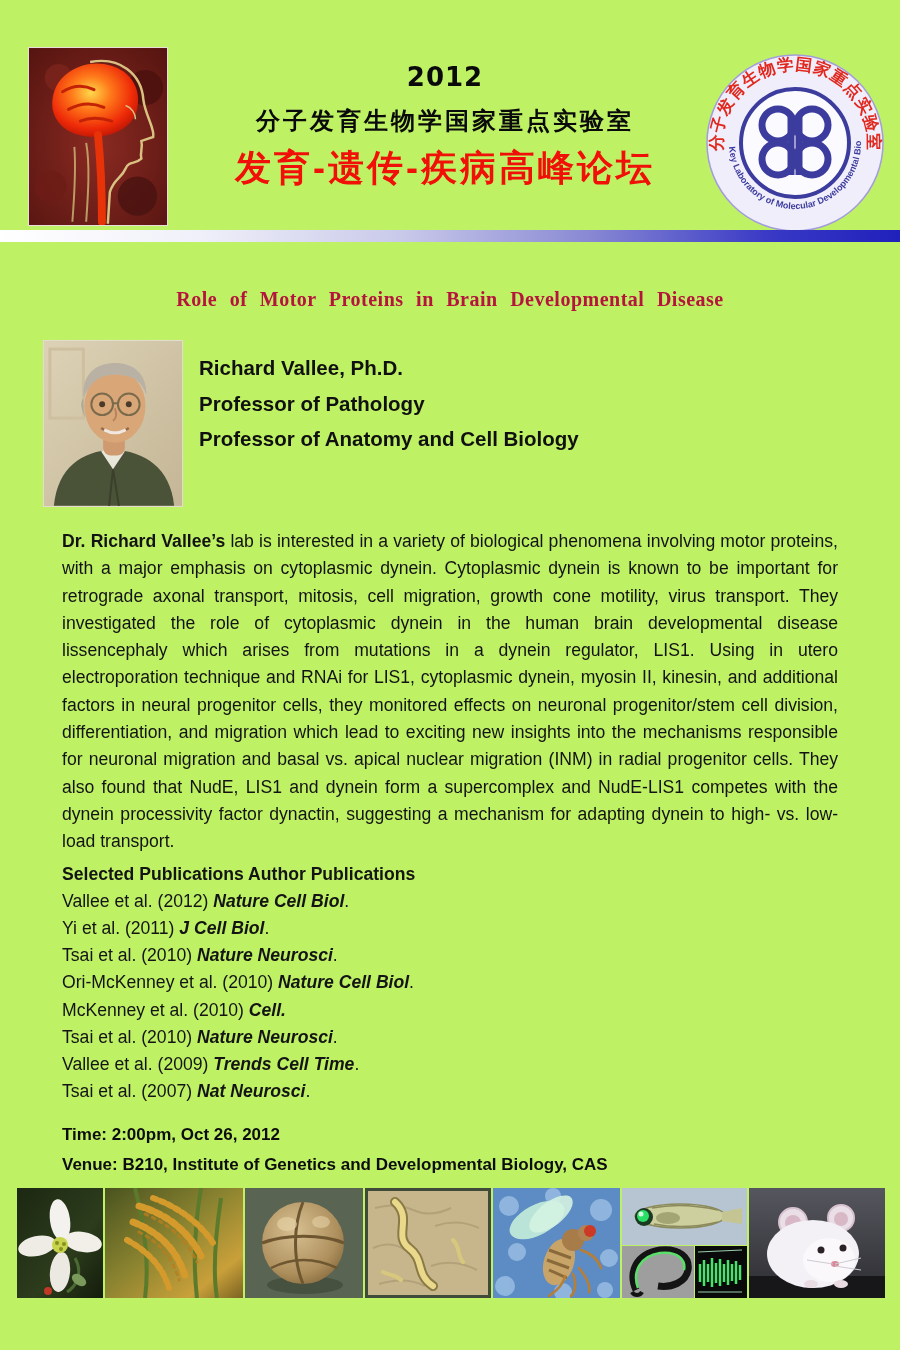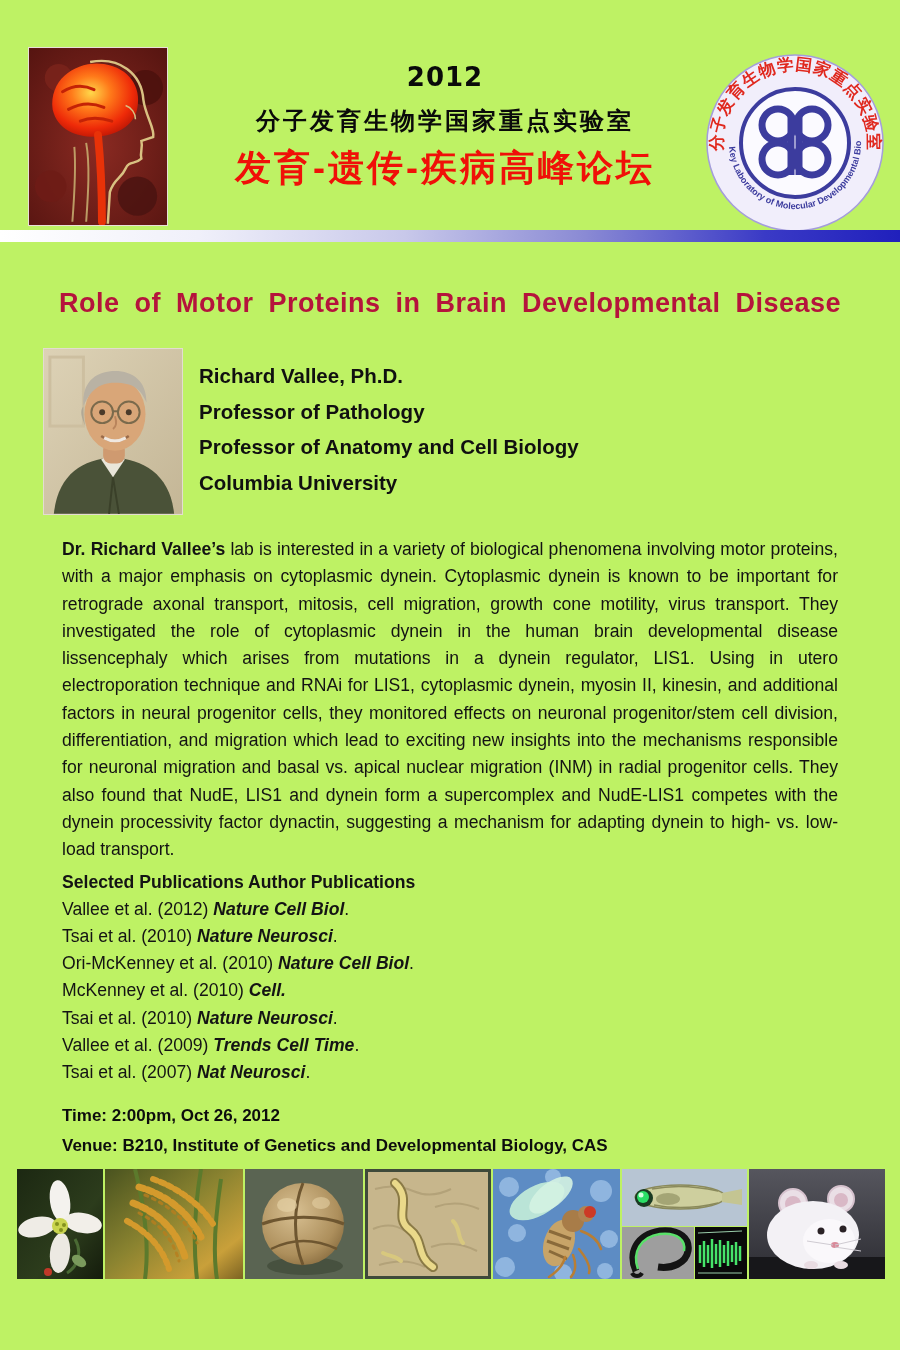--- a/index.html
+++ b/index.html
@@ -22,22 +22,22 @@
   .lab-cn { margin-top:13px; font-size:24px; font-weight:bold; color:#0a0a0a; letter-spacing:3px; }
   .forum-cn { margin-top:12px; font-size:36px; font-weight:bold; color:#f01008; letter-spacing:3px; line-height:1.05; }
   .logo { position:absolute; right:16px; top:54px; width:178px; height:178px; }
   .gradient-bar {
     position:absolute; left:0; right:0; bottom:0; height:12px;
     background:linear-gradient(90deg,#ffffff 0%,#f0f0fa 22%,#c8c8ea 45%,#8a8ad4 65%,#3a3ac6 85%,#2020bc 100%);
   }
   
   .title {
     margin-top:46px; padding:0 22px; text-align:center;
-    font-family:Liberation Sans, sans-serif;
-    font-size:27px; font-weight:bold; color:#b5143c;
+    font-family:Liberation Serif, serif;
+    font-size:20px; font-weight:bold; color:#b5143c;
     letter-spacing:0.5px; word-spacing:7px;
   }
   
   .speaker-row { margin-top:29px; padding-left:43px; display:flex; }
   .portrait { width:140px; height:167px; border:1px solid #e3ddd0; background:#d2c6a8; flex:none; }
   .speaker-info { margin-left:16px; padding-top:10px; }
   .speaker-info div { font-size:20.5px; font-weight:bold; color:#101010; line-height:35.5px; }
   
   .abstract {
     margin:21px 62px 0 62px; font-size:17.6px; line-height:27.3px;
@@ -154,30 +154,30 @@
       <circle cx="86" cy="64" r="3" fill="#4a3a2a"></circle>
 
       <path d="M72,68 C74,74 74,78 70,81" stroke="#b9845c" stroke-width="2" fill="none"></path>
       <path d="M58,88 Q72,98 86,88" stroke="#9a6a48" stroke-width="2.5" fill="none"></path>
       <path d="M61,90 Q72,96 83,90" stroke="#f0e8e0" stroke-width="3" fill="none"></path>
     </svg>
     <div class="speaker-info">
       <div>Richard Vallee, Ph.D.</div>
       <div>Professor of Pathology</div>
       <div>Professor of Anatomy and Cell Biology</div>
-      <div>Columbia University</div>
     </div>
   </div>
 
   <p class="abstract"><b>Dr. Richard Vallee’s</b><span> lab is interested in a variety of biological phenomena involving motor proteins, with a major emphasis on cytoplasmic dynein. Cytoplasmic dynein is known to be important for retrograde axonal transport, mitosis, cell migration, growth cone motility, virus transport. They investigated the role of cytoplasmic dynein in the human brain developmental disease lissencephaly which arises from mutations in a dynein regulator, LIS1. Using in utero electroporation technique and RNAi for LIS1, cytoplasmic dynein, myosin II, kinesin, and additional factors in neural progenitor cells, they monitored effects on neuronal progenitor/stem cell division, differentiation, and migration which lead to exciting new insights into the mechanisms responsible for neuronal migration and basal vs. apical nuclear migration (INM) in radial progenitor cells. They also found that NudE, LIS1 and dynein form a supercomplex and NudE-LIS1 competes with the dynein processivity factor dynactin, suggesting a mechanism for adapting dynein to high- vs. low-load transport.</span></p>
 
   <div class="pubs">
     <div class="pubs-heading">Selected Publications Author Publications</div>
     <div>
         <div><span>Vallee et al.  (2012)  </span><span class="pub-journal">Nature Cell Biol</span><span>.</span></div>
+        <div><span>Yi et al. (2011) </span><span class="pub-journal">J Cell Biol</span><span>.</span></div>
         <div><span>Tsai et al. (2010) </span><span class="pub-journal">Nature Neurosci</span><span>.</span></div>
         <div><span>Ori-McKenney et al. (2010)  </span><span class="pub-journal">Nature Cell Biol</span><span>.</span></div>
         <div><span>McKenney et al. (2010)  </span><span class="pub-journal">Cell.</span><span></span></div>
         <div><span>Tsai et al. (2010)  </span><span class="pub-journal">Nature Neurosci</span><span>.</span></div>
         <div><span>Vallee et al.  (2009) </span><span class="pub-journal">Trends Cell Time</span><span>.</span></div>
         <div><span>Tsai et al. (2007)  </span><span class="pub-journal">Nat Neurosci</span><span>.</span></div>
       </div>
   </div>
 
   <div class="event">

